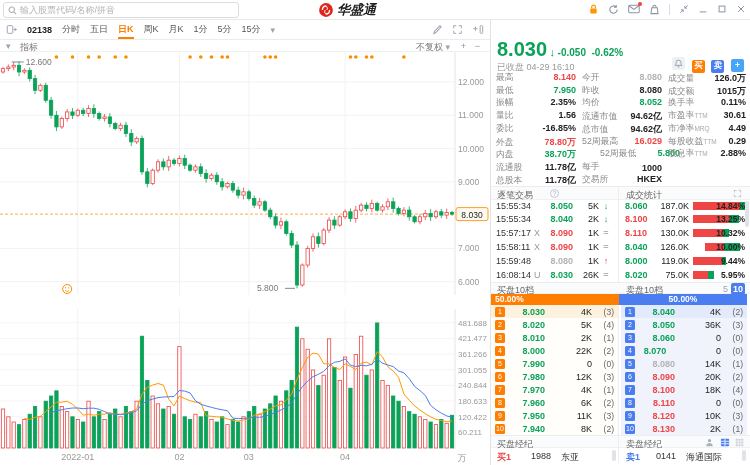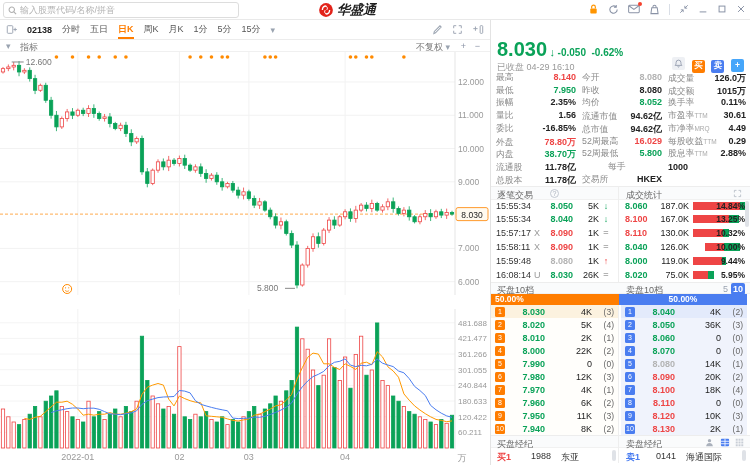--- a/index.html
+++ b/index.html
@@ -565,34 +565,34 @@
         </div>
         <div class="abs" style="left: 172px; top: 63.5px; width: 78px; display: flex; align-items: baseline;">
           <span style="color: rgb(138, 138, 138); font-size: 8.8px;">每股收益</span>
           <span style="color: rgb(170, 170, 170); font-size: 6.5px;">TTM</span>
           <span class="b norm" style="flex: 1 1 0%; text-align: right;">0.29</span>
         </div>
         <div class="abs" style="left: 0px; top: 76.2px; width: 80px; display: flex; align-items: baseline;">
           <span style="color: rgb(138, 138, 138); font-size: 8.8px;">内盘</span>
           <span class="b down" style="flex: 1 1 0%; text-align: right;">38.70万</span>
         </div>
-        <div class="abs" style="left: 86px; top: 76.2px; width: 80px; display: flex; align-items: baseline; justify-content: space-between;">
+        <div class="abs" style="left: 104px; top: 76.2px; width: 80px; display: flex; align-items: baseline; justify-content: space-between;">
           <span style="color: rgb(138, 138, 138); font-size: 8.8px;">52周最低</span>
           <span class="b down" style="flex: 1 1 0%; text-align: right;">5.800</span>
         </div>
         <div class="abs" style="left: 172px; top: 76.2px; width: 78px; display: flex; align-items: baseline;">
           <span style="color: rgb(138, 138, 138); font-size: 8.8px;">股息率</span>
           <span style="color: rgb(170, 170, 170); font-size: 6.5px;">TTM</span>
           <span class="b norm" style="flex: 1 1 0%; text-align: right;">2.88%</span>
         </div>
         <div class="abs" style="left: 0px; top: 88.9px; width: 80px; display: flex; align-items: baseline;">
           <span style="color: rgb(138, 138, 138); font-size: 8.8px;">流通股</span>
           <span class="b norm" style="flex: 1 1 0%; text-align: right;">11.78亿</span>
         </div>
-        <div class="abs" style="left: 86px; top: 88.9px; width: 80px; display: flex; align-items: center; margin-left: 26px;">
+        <div class="abs" style="left: 86px; top: 88.9px; width: 80px; display: flex; align-items: flex-end;">
           <span style="color: rgb(138, 138, 138); font-size: 8.8px;">每手</span>
           <span class="b norm" style="flex: 1 1 0%; text-align: right;">1000</span>
         </div>
         <div class="abs" style="left: 0px; top: 101.6px; width: 80px; display: flex; align-items: baseline;">
           <span style="color: rgb(138, 138, 138); font-size: 8.8px;">总股本</span>
           <span class="b norm" style="flex: 1 1 0%; text-align: right;">11.78亿</span>
         </div>
         <div class="abs" style="left: 86px; top: 101.6px; width: 80px; display: flex; align-items: baseline;">
           <span style="color: rgb(138, 138, 138); font-size: 8.8px;">交易所</span>
           <span class="b norm" style="flex: 1 1 0%; text-align: right;">HKEX</span>
@@ -796,21 +796,21 @@
           <span style="width: 22px; text-align: right; color: rgb(102, 102, 102); font-size: 8.5px;">(3)</span>
         </div>
         <div class="abs" style="left: 0px; top: 26px; width: 100%; height: 13px; display: flex; align-items: center; padding: 0px 4px; background: rgb(240, 243, 252);">
           <span class="ob-level" style="background: var(--blue);">3</span>
           <span class="b down" style="width: 40px; text-align: right;">8.060</span>
           <span class="norm" style="flex: 1 1 0%; text-align: right;">0</span>
           <span style="width: 22px; text-align: right; color: rgb(102, 102, 102); font-size: 8.5px;">(0)</span>
         </div>
         <div class="abs" style="left: 0px; top: 39px; width: 100%; height: 13px; display: flex; align-items: center; padding: 0px 4px; background: rgb(240, 243, 252);">
           <span class="ob-level" style="background: var(--blue);">4</span>
-          <span class="b down" style="width: 40px; text-align: right;">8.070</span>
+          <span class="b down" style="width: 40px; text-align: center;">8.070</span>
           <span class="norm" style="flex: 1 1 0%; text-align: right;">0</span>
           <span style="width: 22px; text-align: right; color: rgb(102, 102, 102); font-size: 8.5px;">(0)</span>
         </div>
         <div class="abs" style="left: 0px; top: 52px; width: 100%; height: 13px; display: flex; align-items: center; padding: 0px 4px; background: rgb(240, 243, 252);">
           <span class="ob-level" style="background: var(--blue);">5</span>
           <span class="b flat" style="width: 40px; text-align: right;">8.080</span>
           <span class="norm" style="flex: 1 1 0%; text-align: right;">14K</span>
           <span style="width: 22px; text-align: right; color: rgb(102, 102, 102); font-size: 8.5px;">(1)</span>
         </div>
         <div class="abs" style="left: 0px; top: 65px; width: 100%; height: 13px; display: flex; align-items: center; padding: 0px 4px; background: rgb(240, 243, 252);">

